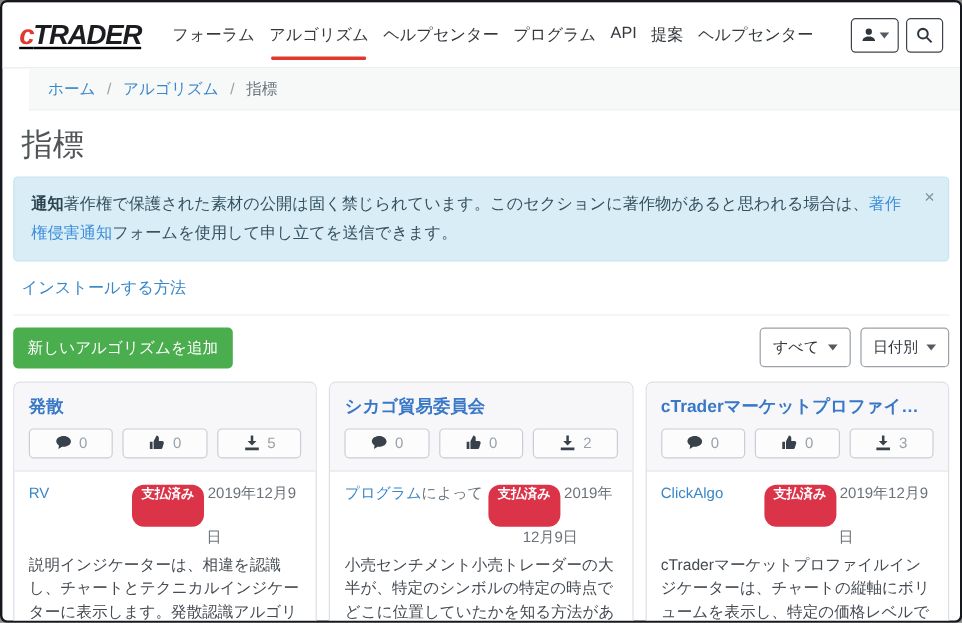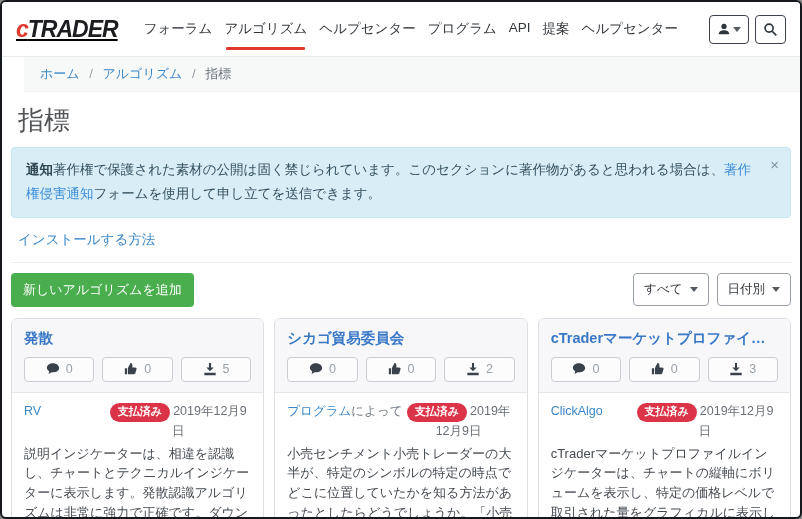--- a/index.html
+++ b/index.html
@@ -92,21 +92,21 @@
   }
   .stat .icon { color: #39424b; }
   .card-body { padding: 9px 12px 7px; }
   .author-row { display: flex; justify-content: space-between; font-size: 12.5px; line-height: 1.45; margin-bottom: 4px; }
   .author-row .author-wrap { white-space: nowrap; flex-shrink: 0; }
   .author-row a { color: #3a87c8; text-decoration: none; cursor: pointer; }
   .author-suffix { color: #6c757d; }
   .meta { max-width: 146px; text-align: center; color: #6a7178; }
   .badge {
     display: inline-block; background: #db3449; color: #fff; font-size: 11px;
-    font-weight: 700; padding: 1px 8px 2px; border-radius: 10px; margin-right: 3px; text-align: right;
+    font-weight: 700; padding: 1px 8px 18px; border-radius: 10px; margin-right: 3px; text-align: right;
   }
   .desc { font-size: 13px; color: #454b52; line-height: 1.52; max-height: 79px; overflow: hidden; }
 </style>
 </head>
 <body>
 
 <div class="frame">
 
   <header class="topbar">
     <div class="logo">

